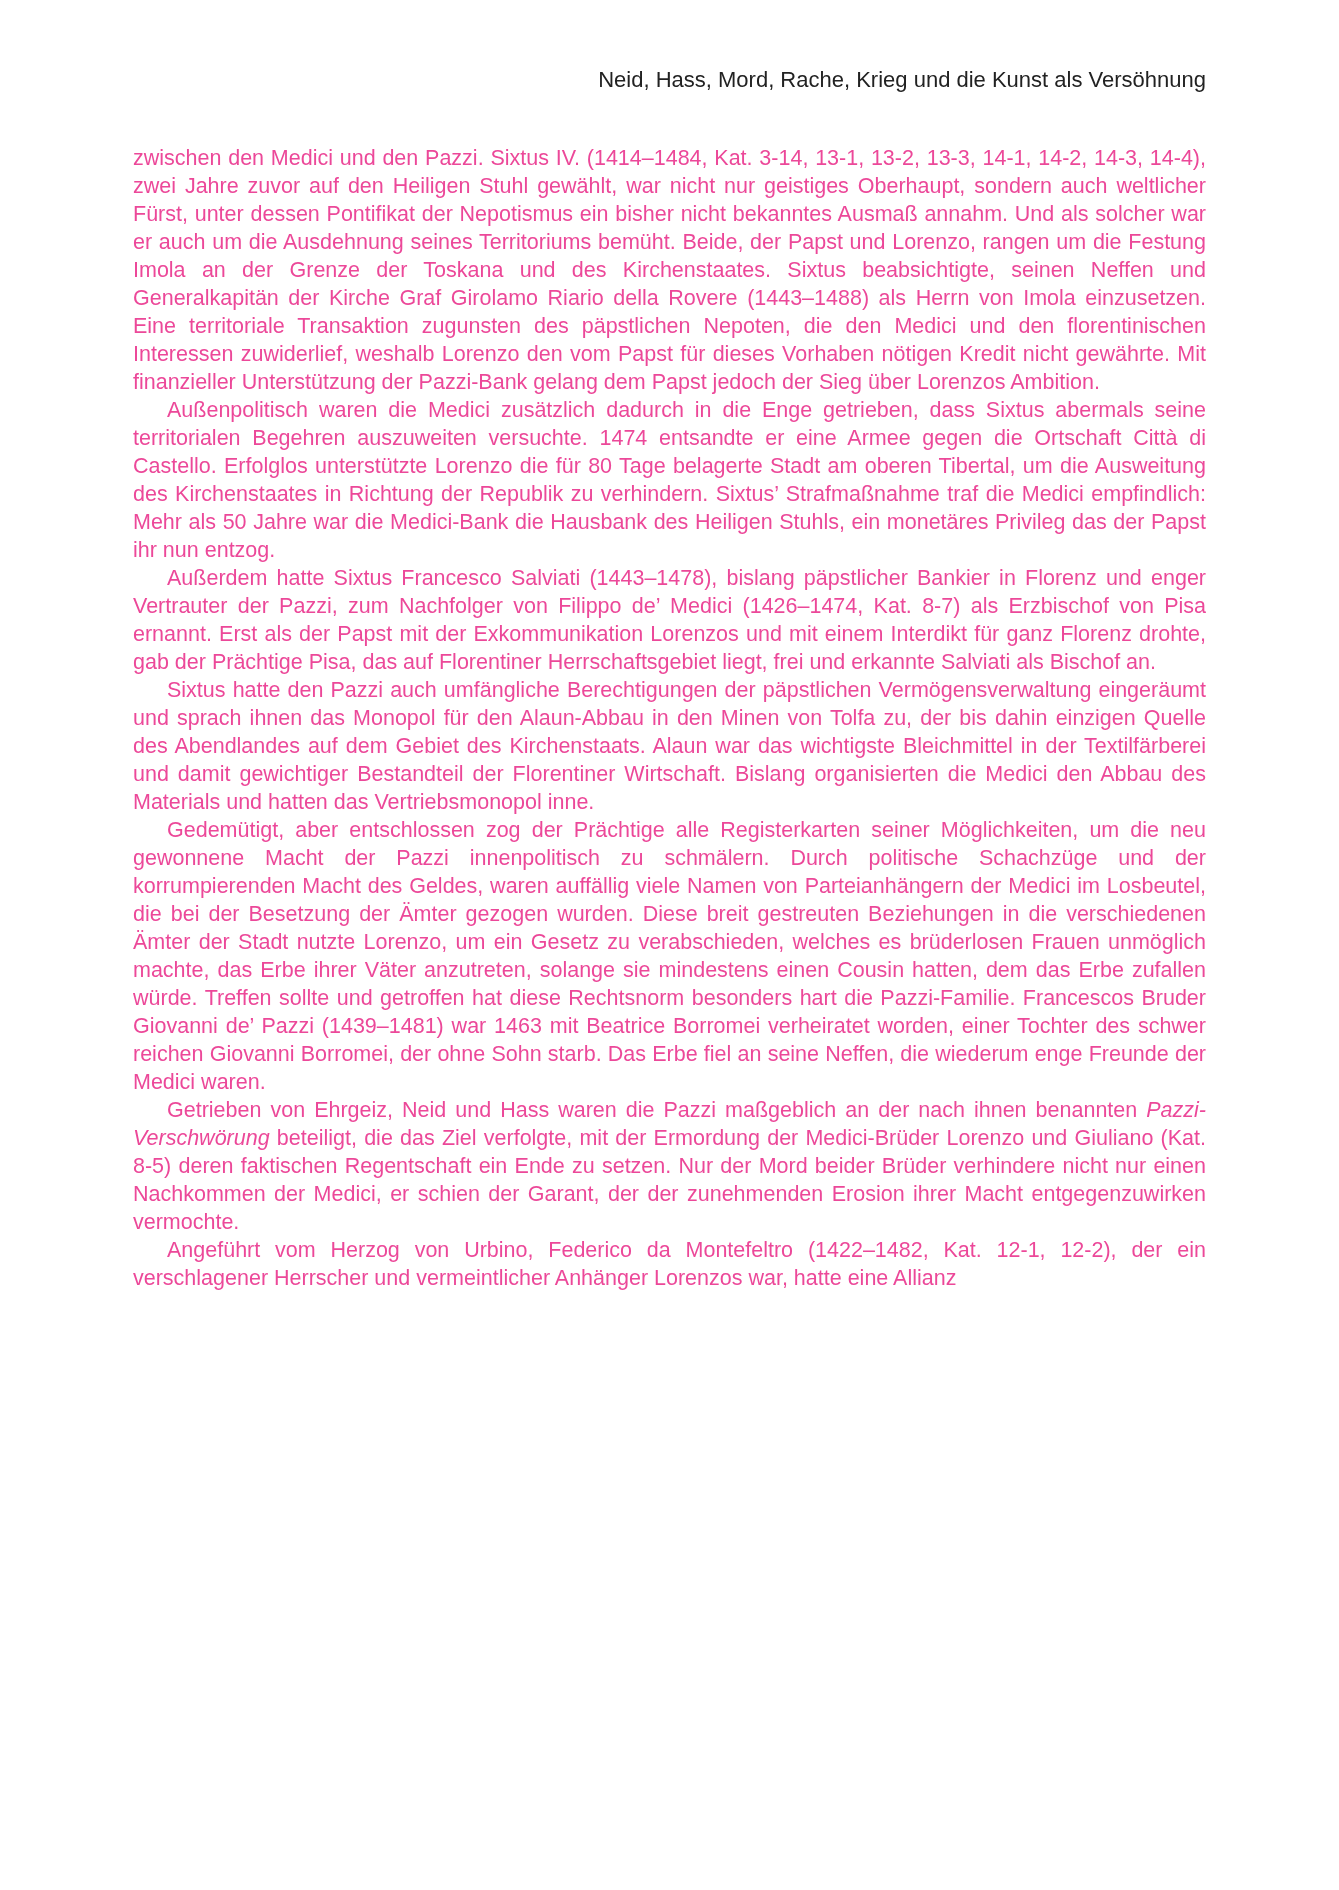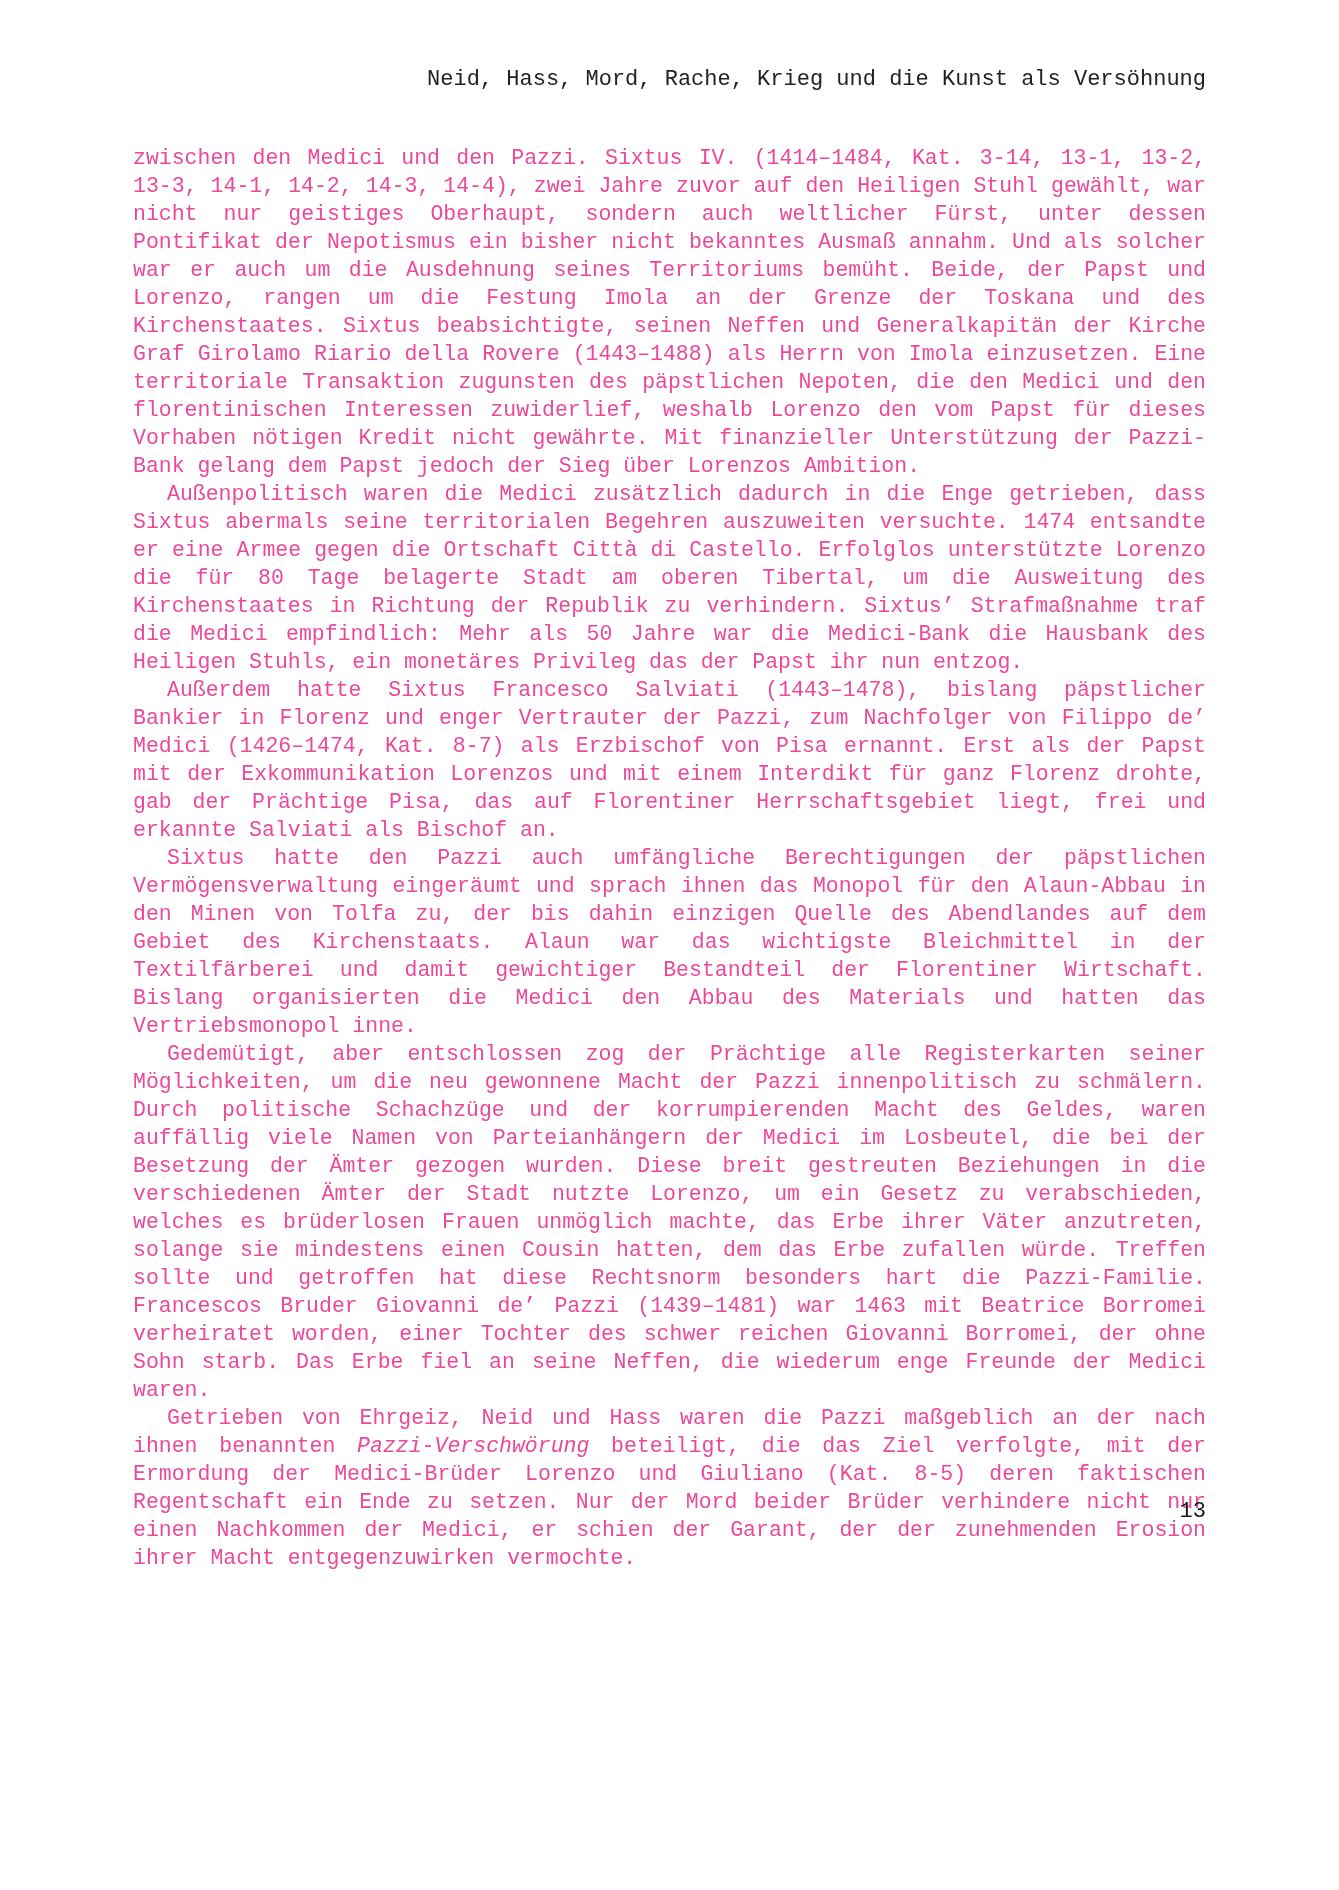--- a/index.html
+++ b/index.html
@@ -5,21 +5,21 @@
   html, body {
     margin: 0;
     padding: 0;
     background: #ffffff;
   }
   .page {
     position: relative;
     width: 1339px;
     height: 1890px;
     background: #ffffff;
-    font-family: Liberation Mono, monospace;
+    font-family: Liberation Sans, sans-serif;
     color: #1c1c1c;
     margin: 0 auto;
     overflow: hidden;
   }
   .running-header {
     position: absolute;
     top: 66px;
     left: 133px;
     width: 1073px;
     text-align: right;
@@ -75,18 +75,18 @@
     <p class="indent">Außenpolitisch waren die Medici zusätzlich dadurch in die Enge getrieben, dass Sixtus abermals seine territorialen Begehren auszuweiten versuchte. 1474 entsandte er eine Armee gegen die Ortschaft Città di Castello. Erfolglos unterstützte Lorenzo die für 80 Tage belagerte Stadt am oberen Tibertal, um die Ausweitung des Kirchenstaates in Richtung der Republik zu verhindern. Sixtus’ Strafmaßnahme traf die Medici empfindlich: Mehr als 50 Jahre war die Medici-Bank die Hausbank des Heiligen Stuhls, ein monetäres Privileg das der Papst ihr nun entzog.</p>
 
     <p class="indent">Außerdem hatte Sixtus Francesco Salviati (1443–1478), bislang päpstlicher Bankier in Florenz und enger Vertrauter der Pazzi, zum Nachfolger von Filippo de’ Medici (1426–1474, Kat. 8-7) als Erzbischof von Pisa ernannt. Erst als der Papst mit der Exkommunikation Lorenzos und mit einem Interdikt für ganz Florenz drohte, gab der Prächtige Pisa, das auf Florentiner Herrschaftsgebiet liegt, frei und erkannte Salviati als Bischof an.</p>
 
     <p class="indent">Sixtus hatte den Pazzi auch umfängliche Berechtigungen der päpstlichen Vermögensverwaltung eingeräumt und sprach ihnen das Monopol für den Alaun-Abbau in den Minen von Tolfa zu, der bis dahin einzigen Quelle des Abendlandes auf dem Gebiet des Kirchenstaats. Alaun war das wichtigste Bleichmittel in der Textilfärberei und damit gewichtiger Bestandteil der Florentiner Wirtschaft. Bislang organisierten die Medici den Abbau des Materials und hatten das Vertriebsmonopol inne.</p>
 
     <p class="indent">Gedemütigt, aber entschlossen zog der Prächtige alle Registerkarten seiner Möglichkeiten, um die neu gewonnene Macht der Pazzi innenpolitisch zu schmälern. Durch politische Schachzüge und der korrumpierenden Macht des Geldes, waren auffällig viele Namen von Parteianhängern der Medici im Losbeutel, die bei der Besetzung der Ämter gezogen wurden. Diese breit gestreuten Beziehungen in die verschiedenen Ämter der Stadt nutzte Lorenzo, um ein Gesetz zu verabschieden, welches es brüderlosen Frauen unmöglich machte, das Erbe ihrer Väter anzutreten, solange sie mindestens einen Cousin hatten, dem das Erbe zufallen würde. Treffen sollte und getroffen hat diese Rechtsnorm besonders hart die Pazzi-Familie. Francescos Bruder Giovanni de’ Pazzi (1439–1481) war 1463 mit Beatrice Borromei verheiratet worden, einer Tochter des schwer reichen Giovanni Borromei, der ohne Sohn starb. Das Erbe fiel an seine Neffen, die wiederum enge Freunde der Medici waren.</p>
 
     <p class="indent"><span>Getrieben von Ehrgeiz, Neid und Hass waren die Pazzi maßgeblich an der nach ihnen benannten </span><em>Pazzi-Verschwörung</em><span> beteiligt, die das Ziel verfolgte, mit der Ermordung der Medici-Brüder Lorenzo und Giuliano (Kat. 8-5) deren faktischen Regentschaft ein Ende zu setzen. Nur der Mord beider Brüder verhindere nicht nur einen Nachkommen der Medici, er schien der Garant, der der zunehmenden Erosion ihrer Macht entgegenzuwirken vermochte.</span></p>
 
+    <p class="indent">Angeführt vom Herzog von Urbino, Federico da Montefeltro (1422–1482, Kat. 12-1, 12-2), der ein verschlagener Herrscher und vermeintlicher Anhänger Lorenzos war, hatte eine Allianz</p>
 
   </div>
 
-  <div class="page-number">13</div>
 
 </div>
 
 </body></html>

